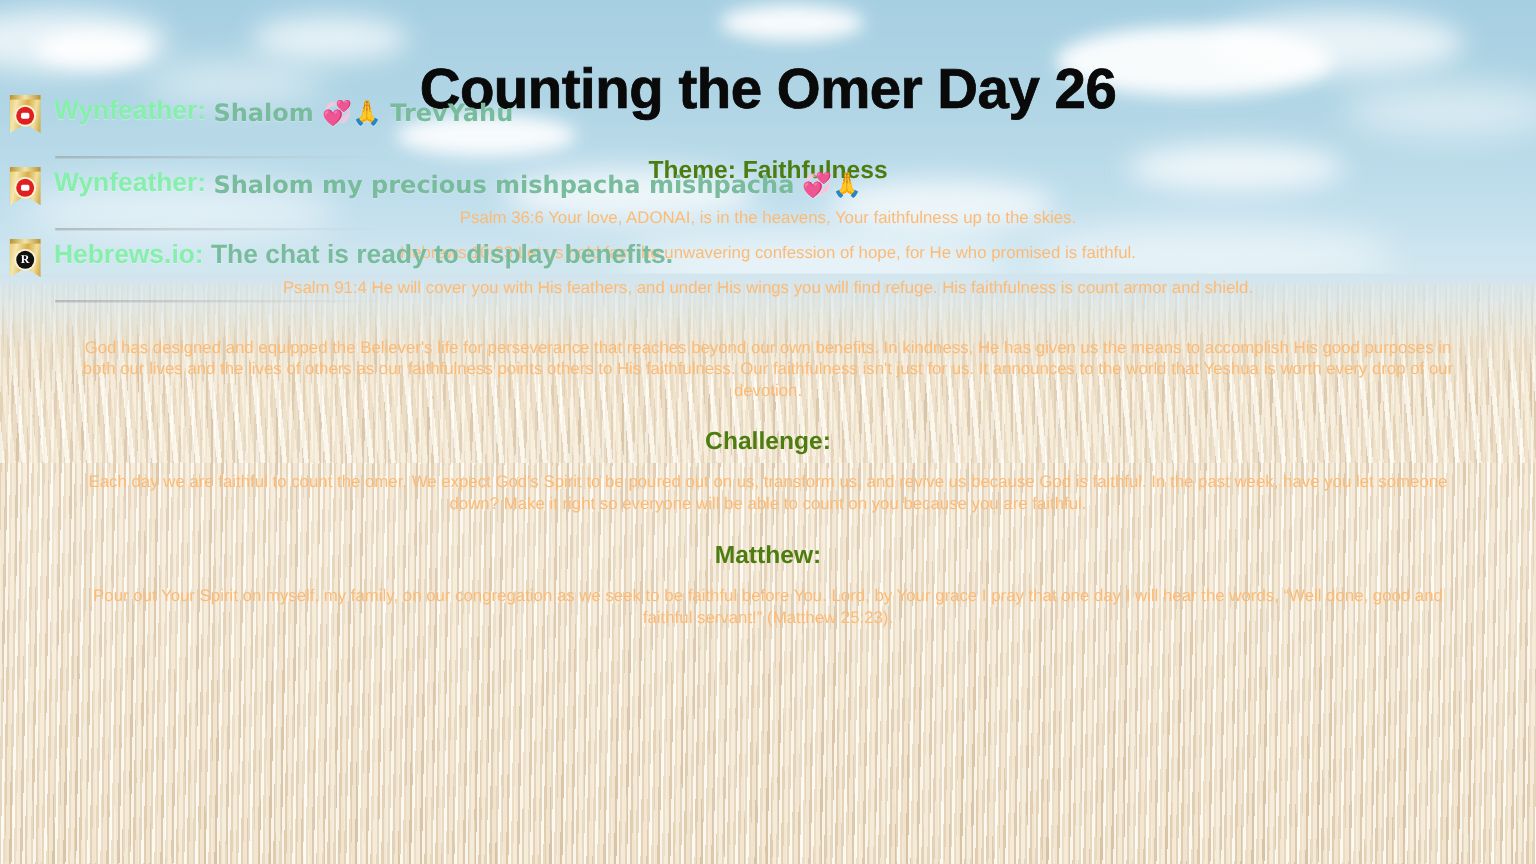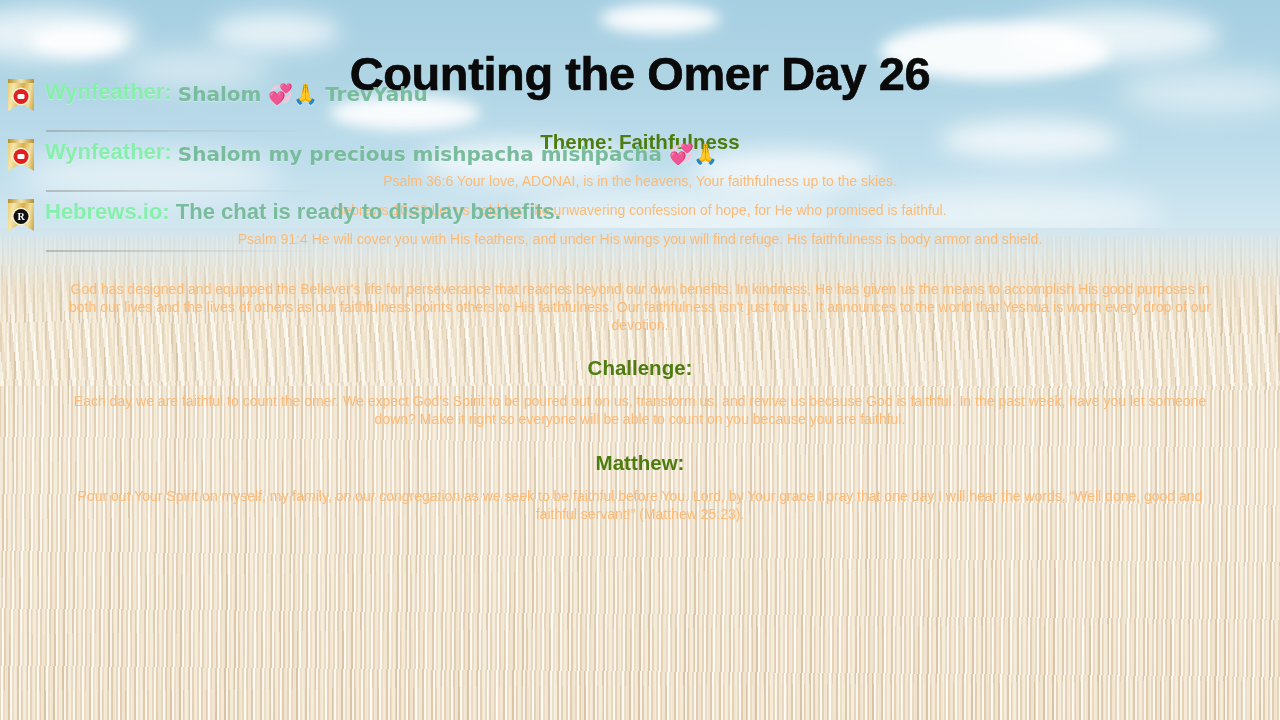--- a/index.html
+++ b/index.html
@@ -330,21 +330,21 @@
 
     <div class="body-block">
 
       <div class="heading">Theme:  Faithfulness</div>
 
       <div class="gap-md"></div>
       <div class="para">Psalm 36:6 Your love, ADONAI, is in the heavens, Your faithfulness up to the skies.</div>
       <div class="gap-sm"></div>
       <div class="para">Hebrews 10:23 Let us hold fast the unwavering confession of hope, for He who promised is faithful.</div>
       <div class="gap-sm"></div>
-      <div class="para">Psalm 91:4 He will cover you with His feathers, and under His wings you will find refuge. His faithfulness is body armor and shield.</div>
+      <div class="para">Psalm 91:4 He will cover you with His feathers, and under His wings you will find refuge. His faithfulness is count armor and shield.</div>
 
       <div class="gap-lg"></div>
       <div class="gap-sm"></div>
       <div class="para">God has designed and equipped the Believer's life for perseverance that reaches beyond our own benefits. In kindness, He has given us the means to accomplish His good purposes in both our lives and the lives of others as our faithfulness points others to His faithfulness. Our faithfulness isn't just for us. It announces to the world that Yeshua is worth every drop of our devotion.</div>
 
       <div class="gap-lg"></div>
       <div class="heading">Challenge:</div>
       <div class="gap-sm"></div>
       <div class="para">Each day we are faithful to count the omer. We expect God's Spirit to be poured out on us, transform us, and revive us because God is faithful. In the past week, have you let someone down? Make it right so everyone will be able to count on you because you are faithful.</div>
 

